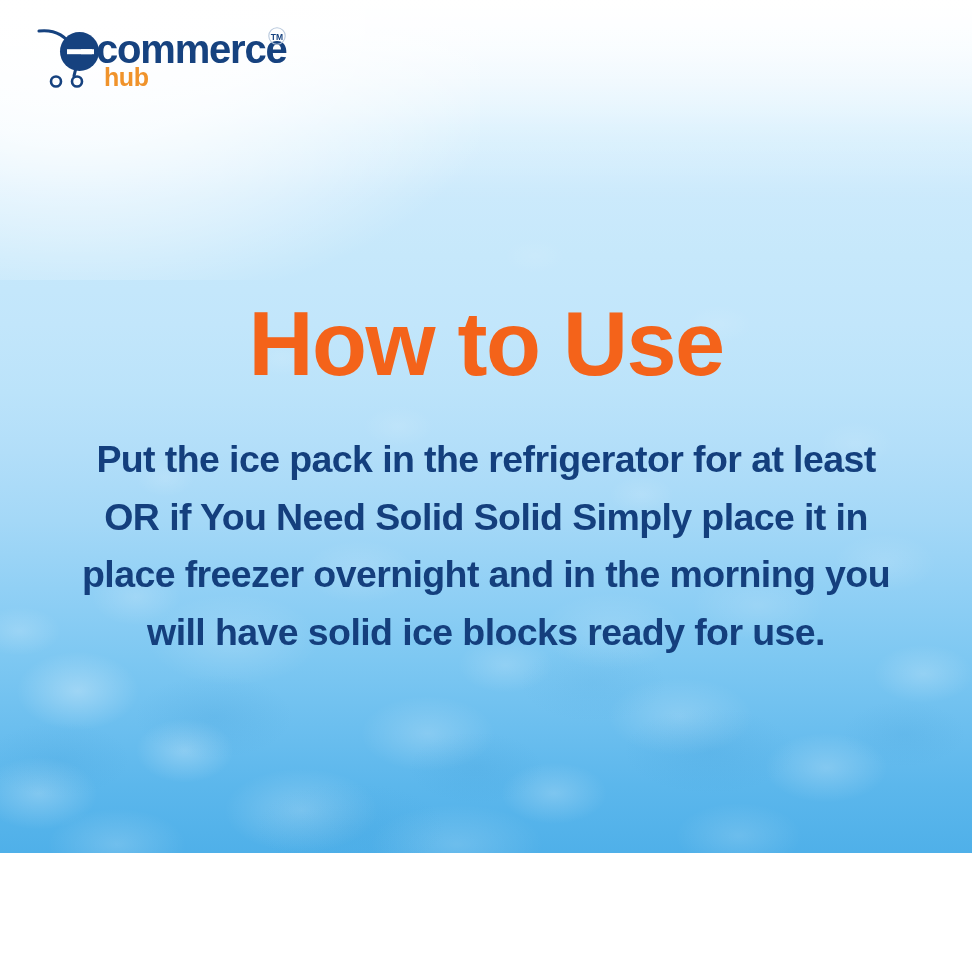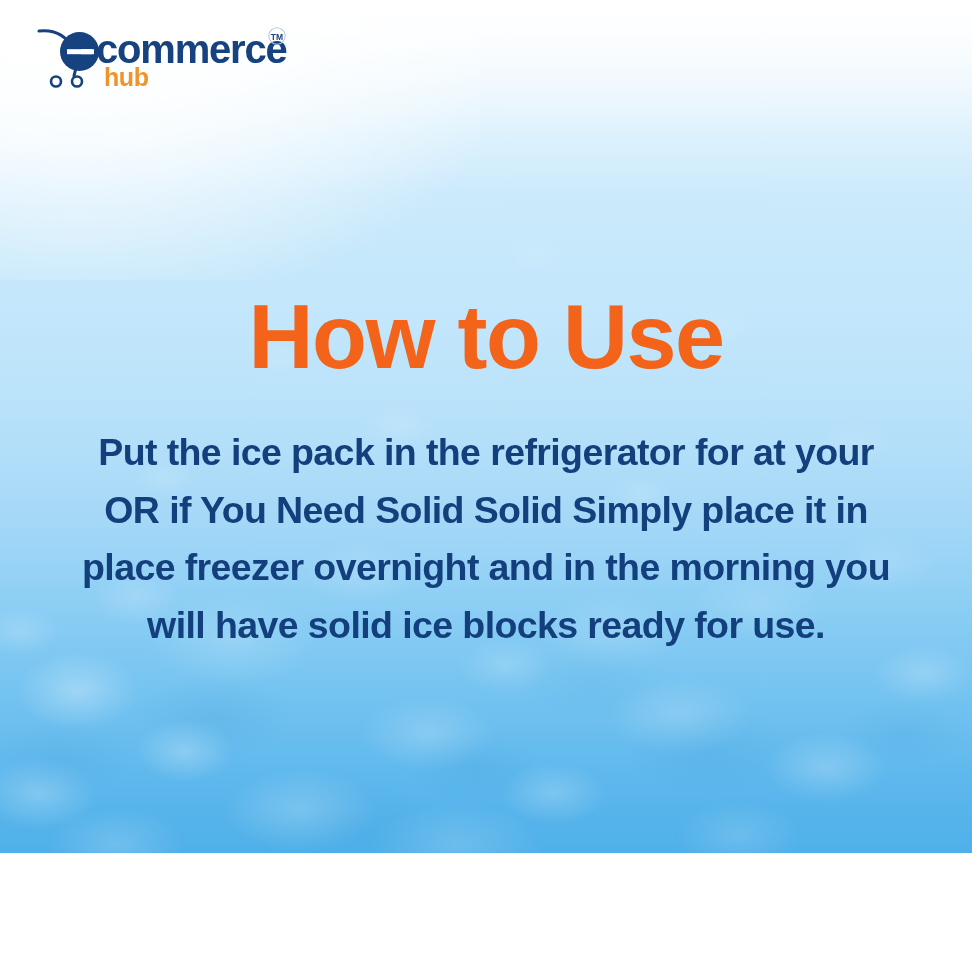--- a/index.html
+++ b/index.html
@@ -131,21 +131,21 @@
   .logo svg { display: block; }
 
   
   .content {
     position: absolute;
     left: 0; right: 0;
     top: 284px;
     text-align: center;
   }
   .headline {
-    margin: 8px;
+    margin: 15px;
     font-size: 90px;
     line-height: 1.0;
     font-weight: bold;
     letter-spacing: -1.5px;
     color: #F4631A;
     font-family: "Liberation Sans", sans-serif;
   }
   .body-copy {
     margin: 42px 0 0 0;
     color: #143F7D;
@@ -192,20 +192,20 @@
       <text x="251" y="21.5" text-anchor="middle" font-family="Liberation Sans, sans-serif" font-size="8.5" font-weight="bold" fill="#16427F">TM</text>
 
       <text x="78" y="68" font-family="Liberation Sans, sans-serif" font-size="25" font-weight="bold" fill="#F0932B" letter-spacing="-0.4">hub</text>
     </svg>
   </div>
 
   <div class="content">
     <h1 class="headline">How to Use</h1>
 
     <div class="body-copy">
-      <div class="body-line">Put the ice pack in the refrigerator for at your</div>
+      <div class="body-line">Put the ice pack in the refrigerator for at least</div>
       <div class="body-line">OR if You Need Solid Solid Simply place it in</div>
       <div class="body-line">place freezer overnight and in the morning you</div>
       <div class="body-line">will have solid ice blocks ready for use.</div>
     </div>
   </div>
 
 </div>
 
 </body></html>

